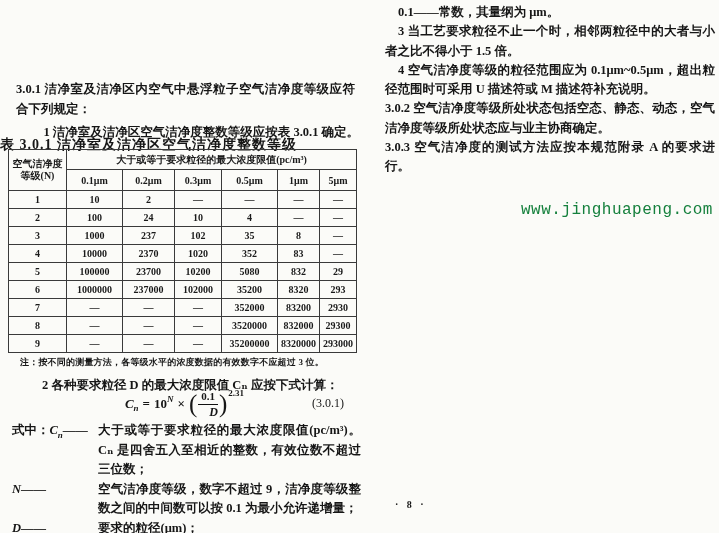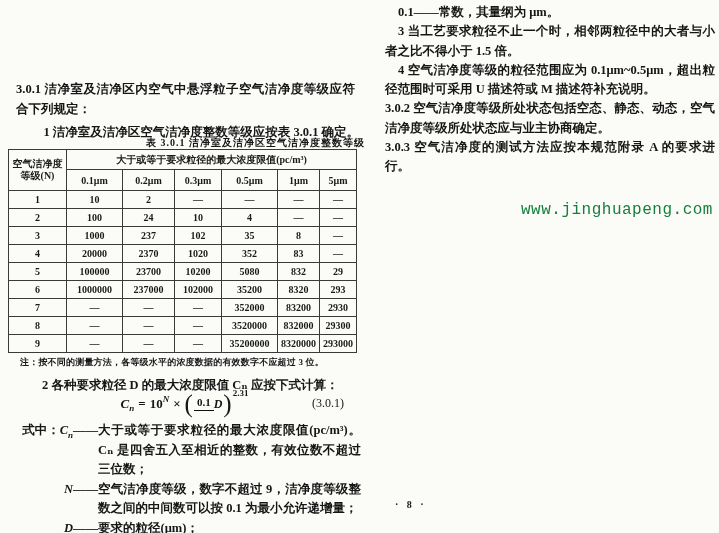--- a/index.html
+++ b/index.html
@@ -17,22 +17,22 @@
     font-size:16px;font-weight:bold;letter-spacing:4px;white-space:nowrap;
   }
   .block1{
     position:absolute;top:76px;left:12px;width:347px;
     font-size:12.5px;line-height:19.5px;font-weight:bold;text-align:justify;
   }
   .block1 .item{ text-indent:25px;text-align:right;margin:0;}
   .block1 p{margin:4px;}
 
   .caption{
-    position:absolute;top:136px;left:0;width:365px;text-align:right;
-    font-size:10px;font-weight:bold;letter-spacing:1px;
+    position:absolute;top:136px;left:0;width:365px;text-align:left;
+    font-size:14px;font-weight:bold;letter-spacing:1px;
   }
 
   table.tbl{
     position:absolute;top:149px;left:8px;width:348px;
     border-collapse:collapse;table-layout:fixed;
     font-size:10px;font-weight:bold;text-align:center;color:#1a1a1a;
   }
   .tbl td{border:1px solid #3a3a3a;padding:0;height:17px;line-height:11px;overflow:hidden;}
   .tbl tr.hr1 td{height:19px;}
   .tbl tr.hr2 td{height:20px;}
@@ -51,32 +51,32 @@
     position:absolute;top:386px;left:12px;width:344px;height:36px;
     display:flex;align-items:center;justify-content:center;
     font-size:13px;font-weight:bold;
   }
   .fx{display:inline-flex;align-items:center;}
   .iv{font-style:italic;}
   .fsub{font-size:9px;position:relative;top:4px;font-style:italic;}
   .fsup{font-size:9px;position:relative;top:-5px;}
   .fmid{margin:0 4px;}
   .paren{font-size:25px;font-weight:normal;line-height:1;position:relative;top:-1px;}
-  .frac{display:inline-flex;flex-direction:row;align-items:flex-start;line-height:1;margin:0 1px;}
+  .frac{display:inline-flex;flex-direction:column;align-items:flex-end;line-height:1;margin:0 1px;}
   .frac .num{display:block;font-size:11px;border-bottom:1.3px solid #111;padding:0 3px 2px;}
   .frac .den{display:block;font-size:12px;padding-top:1px;}
   .foexp{font-size:9px;position:relative;top:-11px;left:1px;font-weight:bold;}
   .eqno{position:absolute;right:12px;top:10px;font-size:12px;font-weight:normal;}
 
   .defs{
     position:absolute;top:421px;left:12px;width:349px;
     font-size:12.5px;line-height:19.5px;font-weight:bold;
   }
   .def{display:flex;}
-  .def-term{flex:none;width:86px;text-align:right;white-space:nowrap;}
+  .def-term{flex:none;width:86px;white-space:nowrap;}
   .def-desc{flex:1;text-align:justify;}
 
   .pageno{position:absolute;font-size:10px;font-weight:bold;letter-spacing:3px;white-space:nowrap;}
   .pageno-left{top:501px;left:314px;}
   .pageno-right{top:499px;left:10px;}
 
   .rp-body{position:absolute;top:3px;left:0;width:330px;}
   .rp-body p{
     margin:0;font-size:12.5px;line-height:19.3px;font-weight:bold;
     text-align:justify;
@@ -150,21 +150,21 @@
       <td>3</td>
       <td>1000</td>
       <td>237</td>
       <td>102</td>
       <td>35</td>
       <td>8</td>
       <td>—</td>
     </tr>
     <tr>
       <td>4</td>
-      <td>20000</td>
+      <td>10000</td>
       <td>2370</td>
       <td>1020</td>
       <td>352</td>
       <td>83</td>
       <td>—</td>
     </tr>
     <tr>
       <td>5</td>
       <td>100000</td>
       <td>23700</td>

